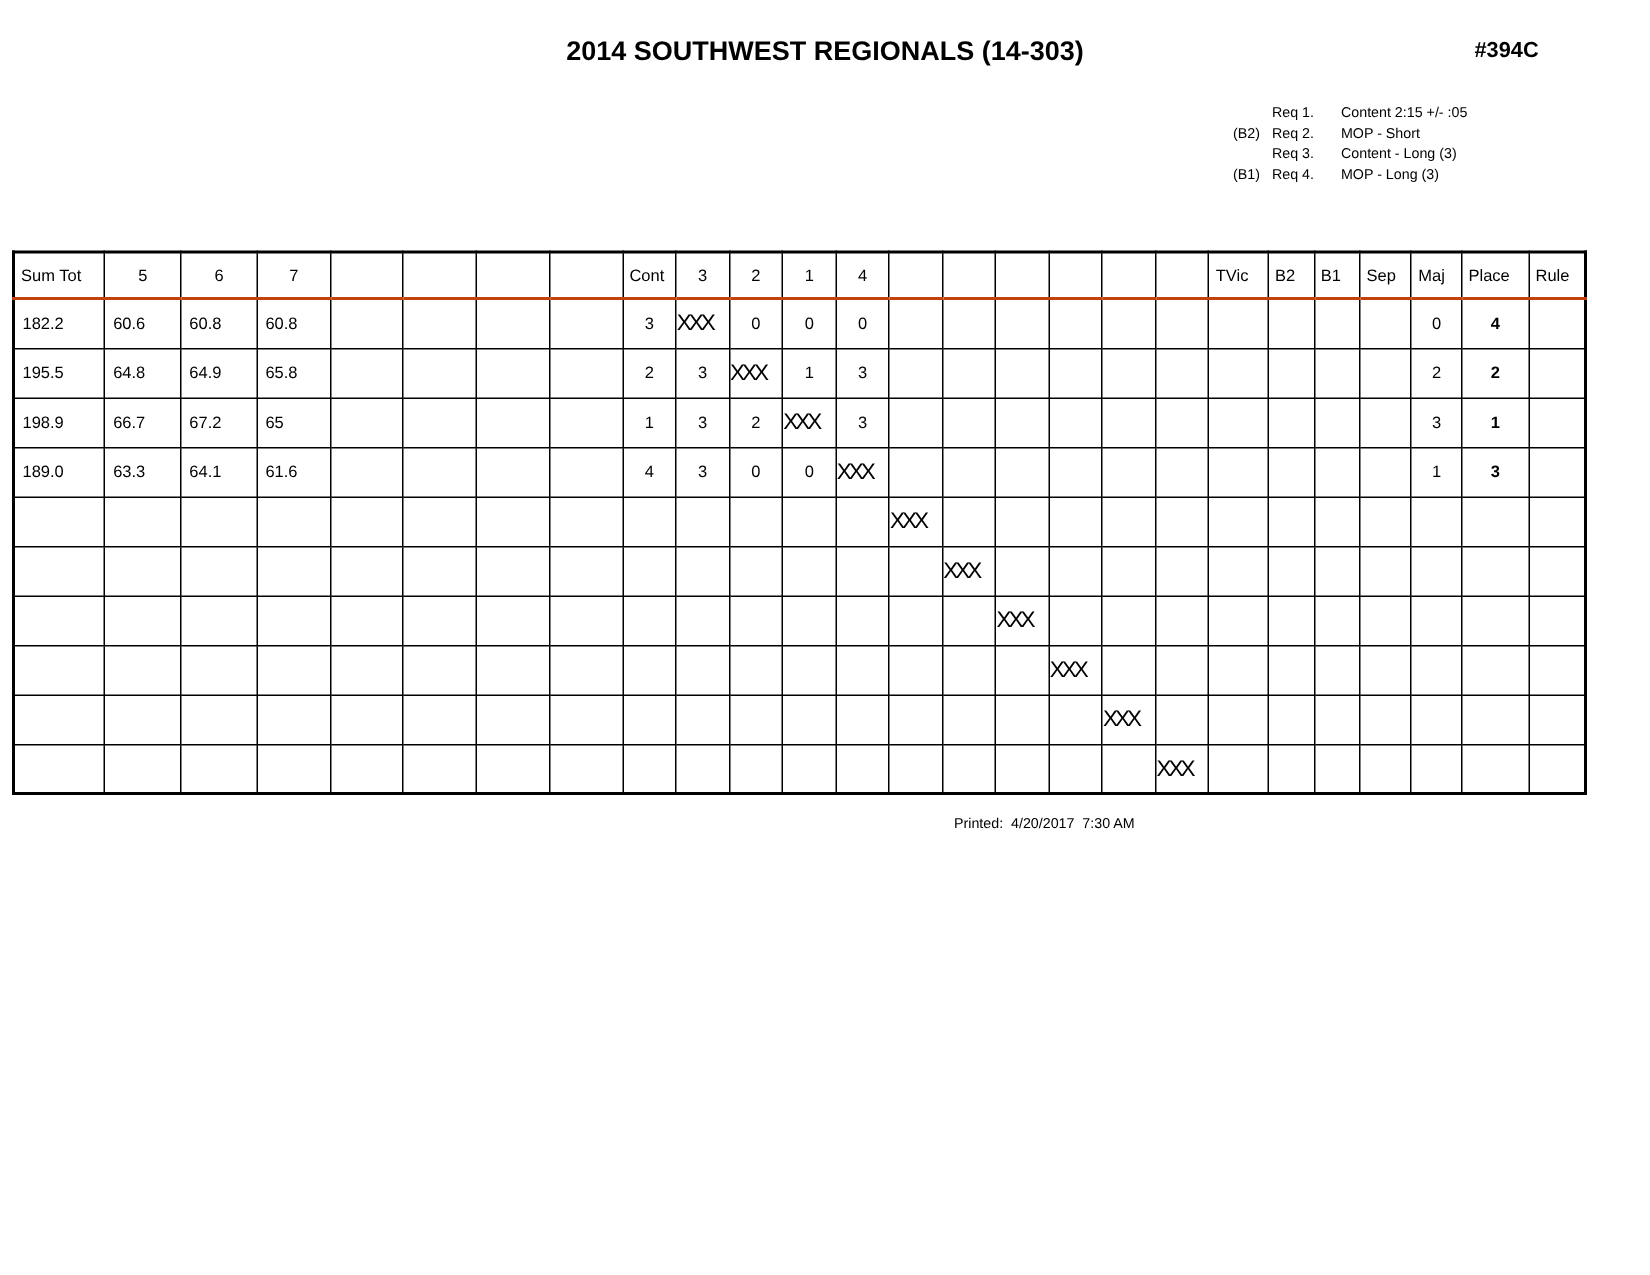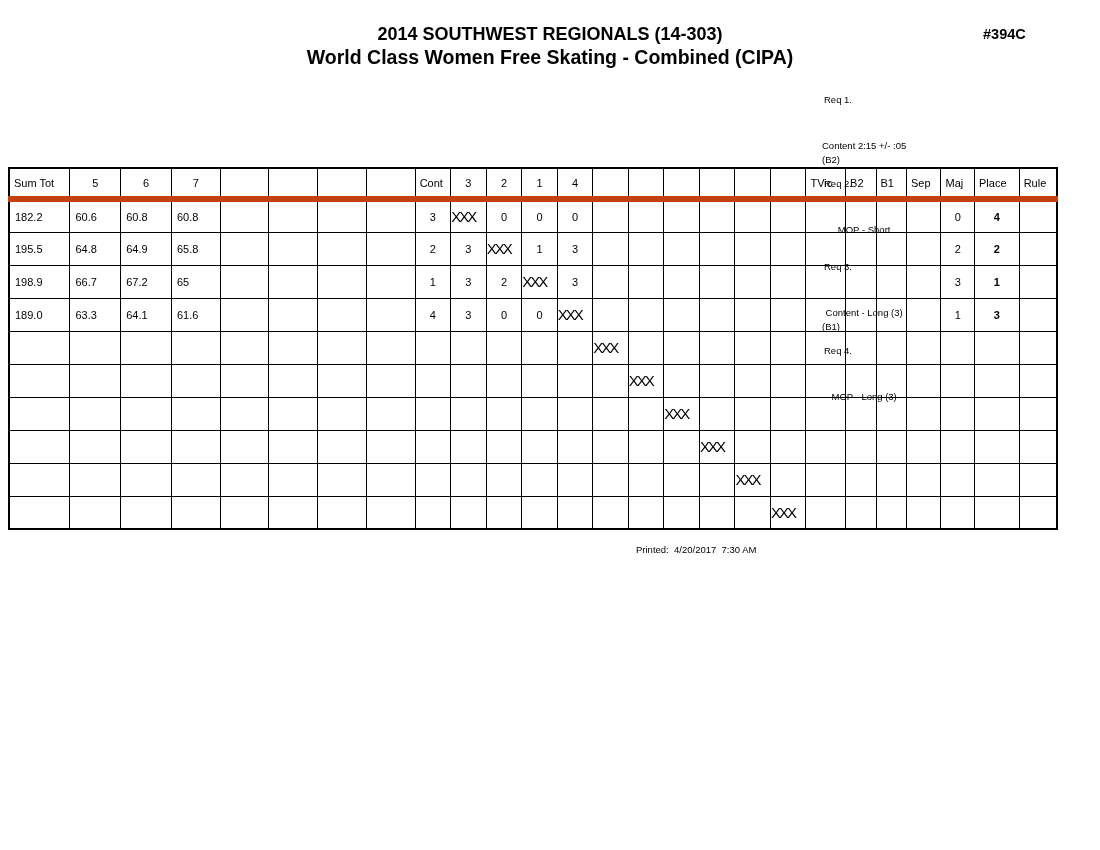--- a/index.html
+++ b/index.html
@@ -36,21 +36,21 @@
     left: 983px;
     font-size: 14.5px;
     font-weight: bold;
   }
   .reqs {
     position: absolute;
     top: 69px;
     left: 822px;
     font-size: 9.5px;
   }
-  .req-line { display: flex; line-height: 13.5px; white-space: pre; flex-direction: column; }
+  .req-line { display: flex; line-height: 13.5px; white-space: pre; }
   .req-prefix { width: 24px; flex: 0 0 24px; }
   .req-label  { width: 46px; flex: 0 0 46px; margin-left: 2px; }
   .req-text   { white-space: pre; text-align: center; }
 
   table.tov {
     position: absolute;
     top: 167px;
     left: 8px;
     width: 1050px;
     table-layout: fixed;
@@ -62,21 +62,21 @@
     font-size: 11px;
     font-weight: normal;
     text-align: left;
     padding: 0 0 0 5px;
     overflow: hidden;
     white-space: nowrap;
     vertical-align: middle;
   }
   table.tov thead tr { height: 31px; }
   table.tov tbody tr { height: 33px; }
-  table.tov thead th { border-bottom: 6px solid #c2410c; padding-left: 4px; }
+  table.tov thead th { border-bottom: 2px solid #c2410c; padding-left: 4px; }
   table.tov .c { text-align: center; padding-left: 0; }
   table.tov .bold { font-weight: bold; }
   table.tov .xxx {
     text-align: left;
     padding-left: 0;
     font-size: 15px;
     letter-spacing: -2px;
   }
   .printed {
     position: absolute;
@@ -86,21 +86,20 @@
     white-space: pre;
   }
 </style>
 </head>
 <body>
 
 <div class="page">
 
   <div class="titles">
     <div class="t1">2014 SOUTHWEST REGIONALS (14-303)</div>
-    <div class="t3">World Class Women Free Skating - Combined (CIPA)</div>
   </div>
 
   <div class="event-num">#394C</div>
 
   <div class="reqs" id="reqs">
       <div class="req-line"><span class="req-prefix"></span><span class="req-label">Req 1.</span><span class="req-text">Content 2:15 +/- :05</span></div>
       <div class="req-line"><span class="req-prefix">(B2)</span><span class="req-label">Req 2.</span><span class="req-text">MOP - Short</span></div>
       <div class="req-line"><span class="req-prefix"></span><span class="req-label">Req 3.</span><span class="req-text">Content - Long (3)</span></div>
       <div class="req-line"><span class="req-prefix">(B1)</span><span class="req-label">Req 4.</span><span class="req-text">MOP - Long (3)</span></div>
     </div>

